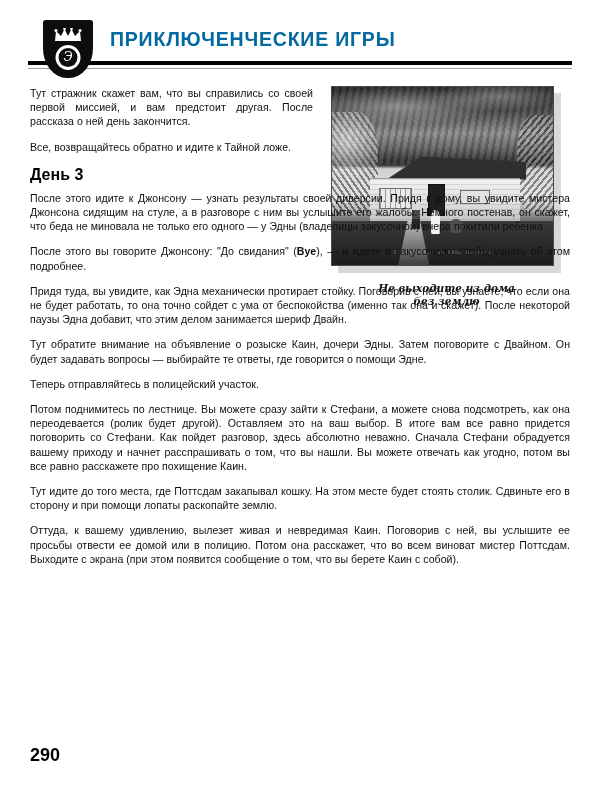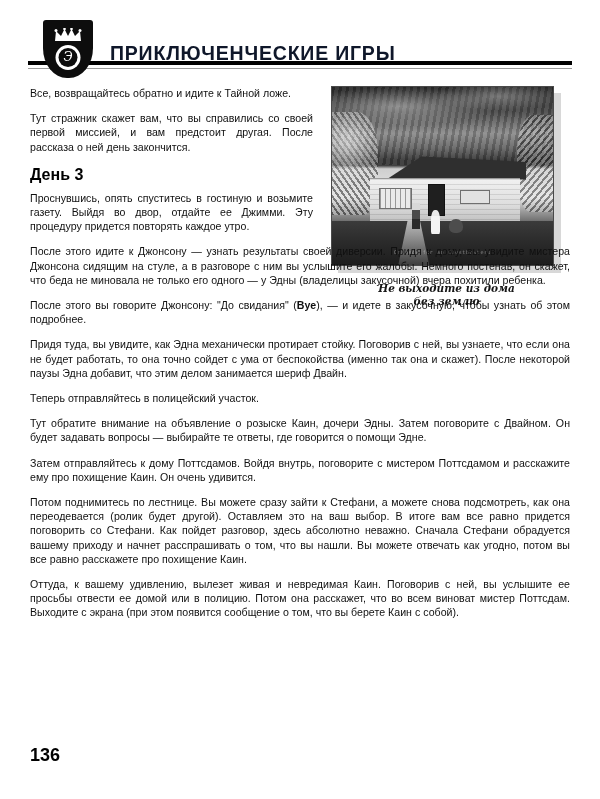--- a/index.html
+++ b/index.html
@@ -93,26 +93,26 @@
     color: #ffffff;
     font-family: "DejaVu Serif", serif;
     font-size: 12px;
     font-style: italic;
     line-height: 19px;
     text-align: center;
   }
   .header-title {
     position: absolute;
     left: 82px;
-    top: 24px;
+    top: 10px;
     font-family: "Liberation Sans", sans-serif;
     font-weight: bold;
     font-size: 19.5px;
     letter-spacing: 0.8px;
-    color: #0f172a;
+    color: #0369a1;
     white-space: nowrap;
   }
 
   
   .figure {
     position: absolute;
     left: 331px;
     top: 86px;
     width: 240px;
   }
@@ -349,34 +349,33 @@
       <div class="fig-watermark">Crimson for an Ghostbusters</div>
     </div>
     <div class="figure-caption">
       <div>Не выходите из дома</div>
       <div>без землю</div>
     </div>
   </div>
 
   <div class="body">
 
+    <p class="para narrow">Тут стражник скажет вам, что вы справились со своей первой миссией, и вам предстоит другая. После рассказа о ней день закончится.</p>
     <p class="para narrow">Все, возвращайтесь обратно и идите к Тайной ложе.</p>
-    <p class="para narrow">Тут стражник скажет вам, что вы справились со своей первой миссией, и вам предстоит другая. После рассказа о ней день закончится.</p>
 
     <h2 class="day-heading">День 3</h2>
 
-    <p class="para narrow">Проснувшись, опять спуститесь в гостиную и возьмите газету. Выйдя во двор, отдайте ее Джимми. Эту процедуру придется повторять каждое утро.</p>
     <p class="para">После этого идите к Джонсону — узнать результаты своей диверсии. Придя к дому, вы увидите мистера Джонсона сидящим на стуле, а в разговоре с ним вы услышите его жалобы. Немного постенав, он скажет, что беда не миновала не только его одного — у Эдны (владелицы закусочной) вчера похитили ребенка.</p>
 
     <p class="para"><span>После этого вы говорите Джонсону: "До свидания" (</span><span class="bold">Bye</span><span>), — и идете в закусочную, чтобы узнать об этом подробнее.</span></p>
 
     <p class="para">Придя туда, вы увидите, как Эдна механически протирает стойку. Поговорив с ней, вы узнаете, что если она не будет работать, то она точно сойдет с ума от беспокойства (именно так она и скажет). После некоторой паузы Эдна добавит, что этим делом занимается шериф Двайн.</p>
+    <p class="para">Тут обратите внимание на объявление о розыске Каин, дочери Эдны. Затем поговорите с Двайном. Он будет задавать вопросы — выбирайте те ответы, где говорится о помощи Эдне.</p>
     <p class="para">Теперь отправляйтесь в полицейский участок.</p>
-    <p class="para">Тут обратите внимание на объявление о розыске Каин, дочери Эдны. Затем поговорите с Двайном. Он будет задавать вопросы — выбирайте те ответы, где говорится о помощи Эдне.</p>
-    <p class="para">Затем отправляйтесь к дому Поттсдамов. Войдя внутрь, поговорите с мистером Поттсдамом и расскажите ему про похищение Каин. Он очень удивится.</p>
     <p class="para">Потом поднимитесь по лестнице. Вы можете сразу зайти к Стефани, а можете снова подсмотреть, как она переодевается (ролик будет другой). Оставляем это на ваш выбор. В итоге вам все равно придется поговорить со Стефани. Как пойдет разговор, здесь абсолютно неважно. Сначала Стефани обрадуется вашему приходу и начнет расспрашивать о том, что вы нашли. Вы можете отвечать как угодно, потом вы все равно расскажете про похищение Каин.</p>
+    <p class="para">Тут идите до того места, где Поттсдам закапывал кошку. На этом месте будет стоять столик. Сдвиньте его в сторону и при помощи лопаты раскопайте землю.</p>
     <p class="para">Оттуда, к вашему удивлению, вылезет живая и невредимая Каин. Поговорив с ней, вы услышите ее просьбы отвести ее домой или в полицию. Потом она расскажет, что во всем виноват мистер Поттсдам. Выходите с экрана (при этом появится сообщение о том, что вы берете Каин с собой).</p>
 
   </div>
 
-  <div class="page-number">136</div>
+  <div class="page-number">290</div>
 
 </div>
 
 </body></html>

